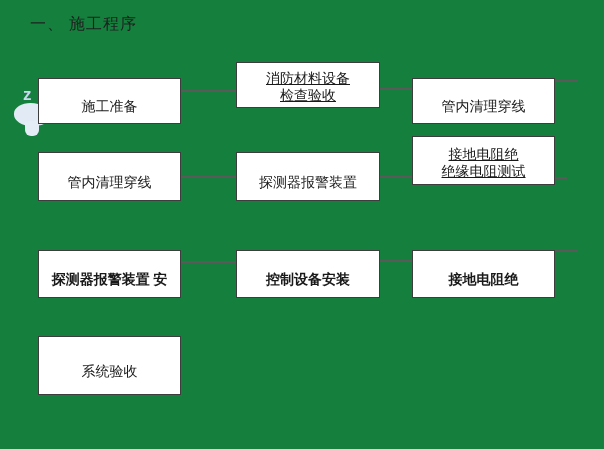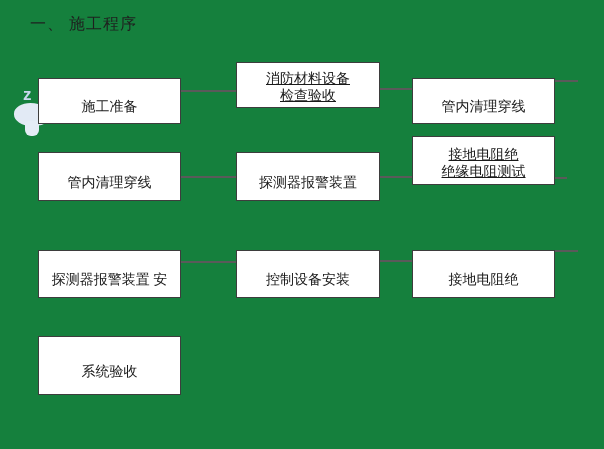--- a/index.html
+++ b/index.html
@@ -34,21 +34,21 @@
     color: #1a1a1a;
     white-space: pre-line;
   }
   .box.pad { padding-top: 11px; margin-top: 16px; }
   .box.two { padding-top: 4px; text-decoration: underline; }
   .c1 { left: 38px;  width: 143px; }
   .c2 { left: 236px; width: 144px; }
   .c3 { left: 412px; width: 143px; }
   .r1 { top: 62px;  height: 46px; }
   .r2 { top: 136px; height: 49px; }
-  .r3 { top: 234px; height: 48px; }
+  .r3 { top: 234px; height: 48px; font-weight: bold; }
   .r4 { top: 320px; height: 59px; }
   .line {
     position: absolute;
     height: 2px;
     background: #5a5a5a;
   }
   .ln-r1a { left: 181px; top: 90px;  width: 55px; }
   .ln-r1b { left: 380px; top: 88px;  width: 32px; }
   .ln-r1c { left: 555px; top: 80px;  width: 23px; }
   .ln-r2a { left: 181px; top: 176px; width: 55px; }

